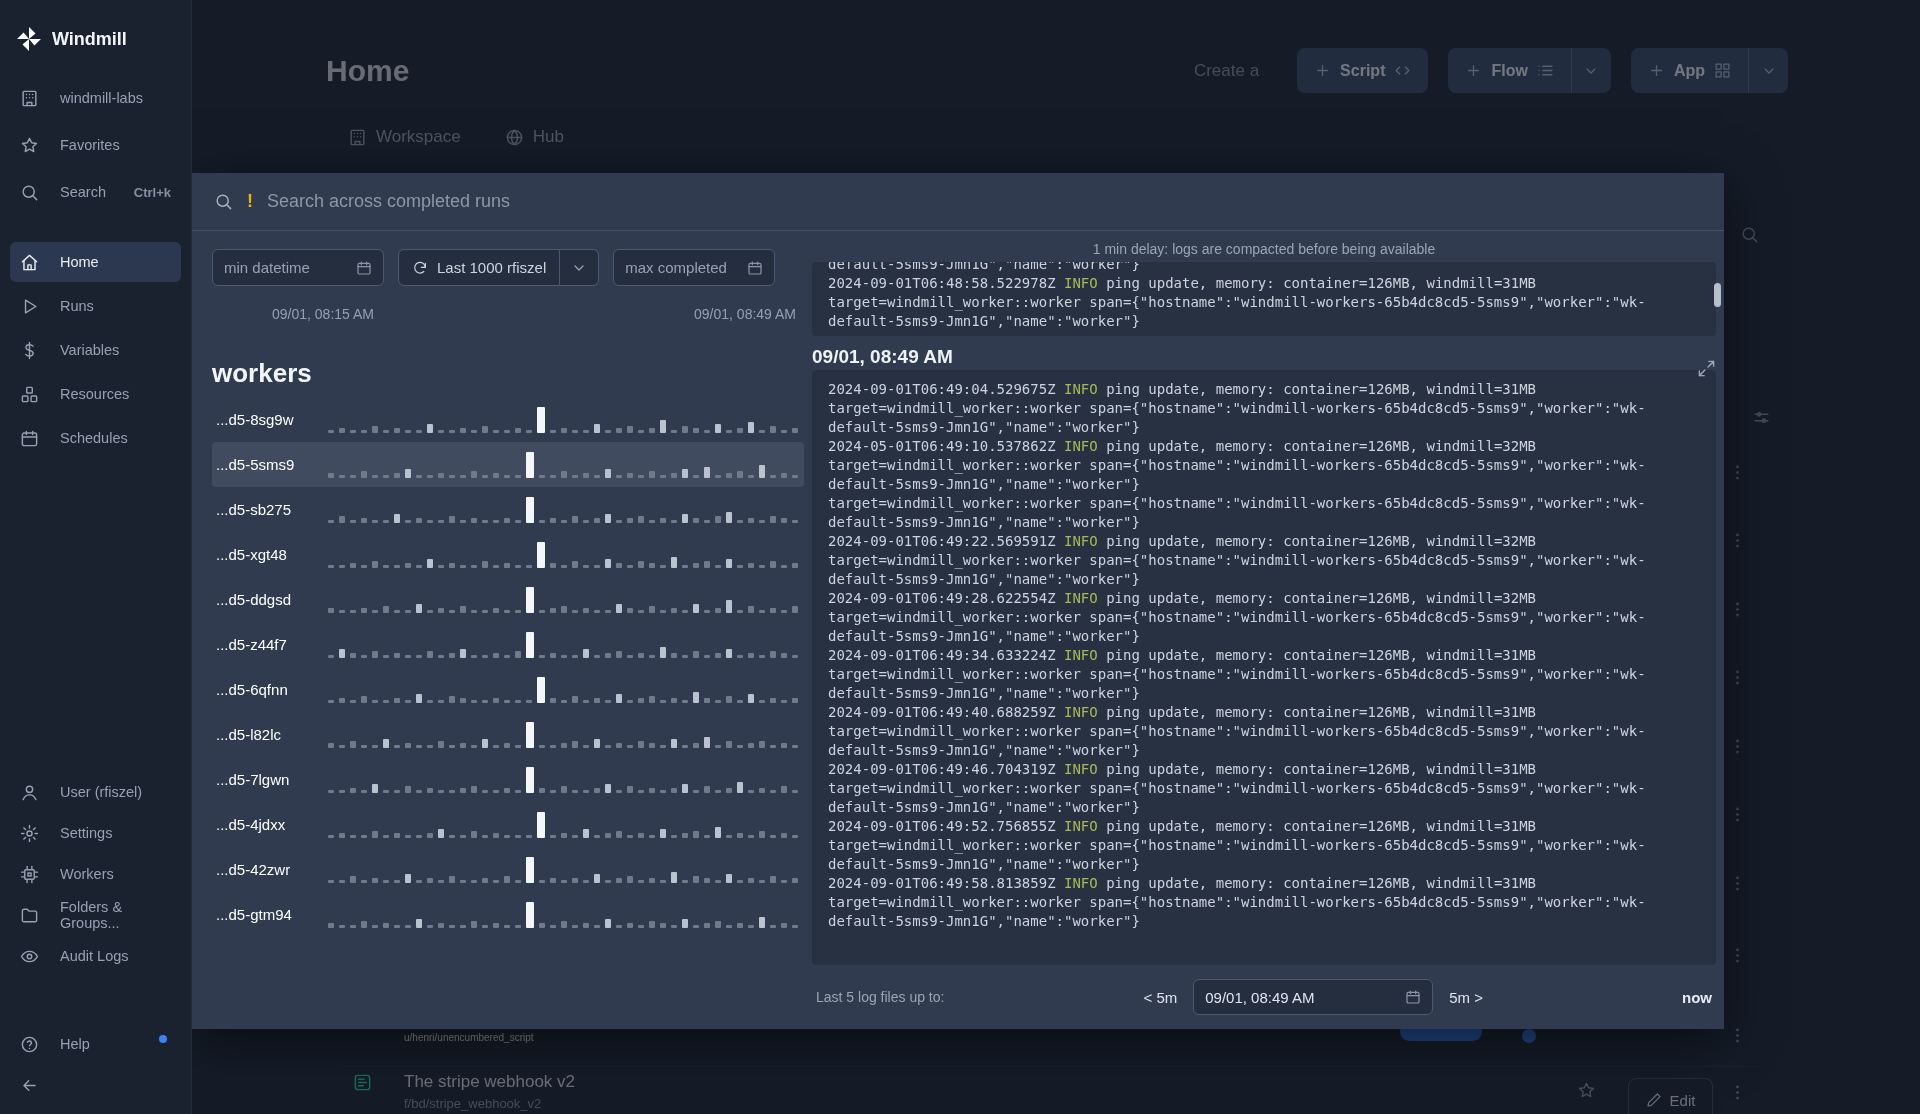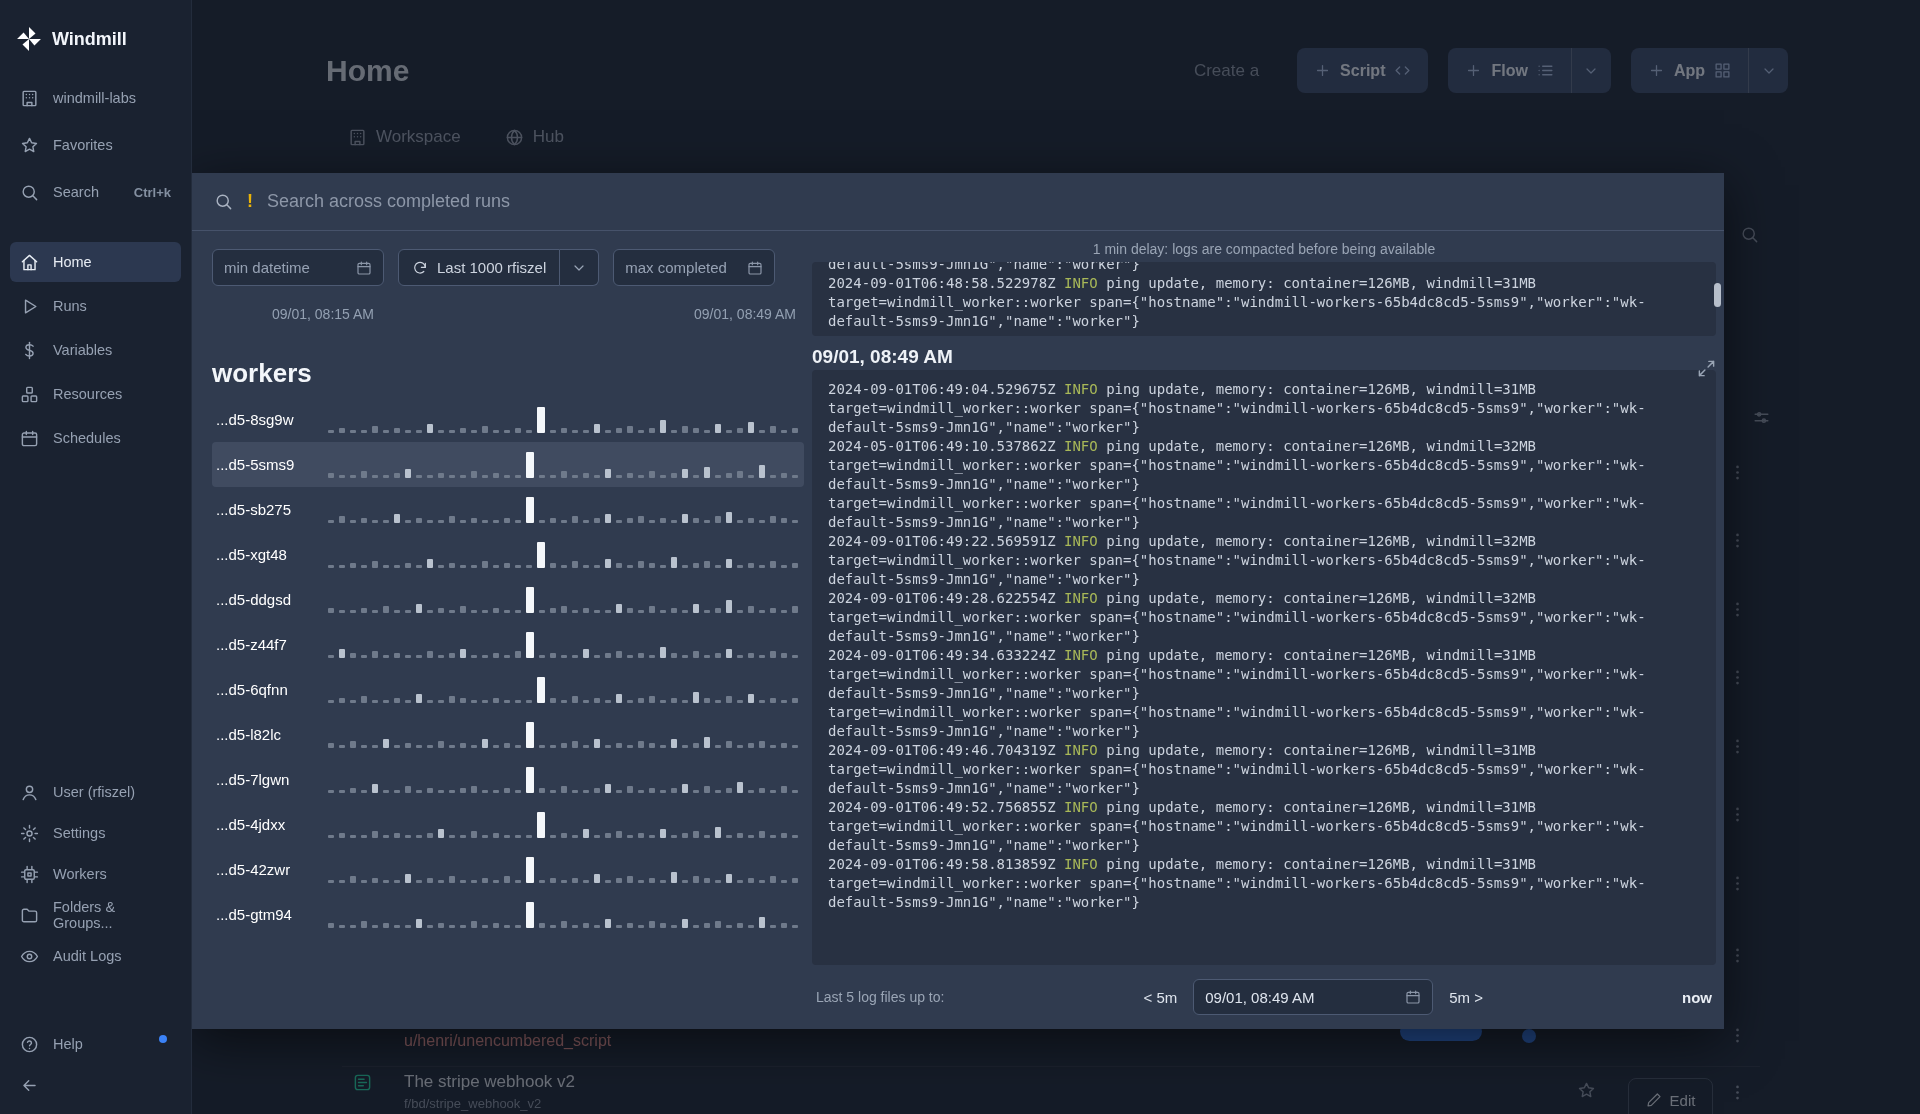--- a/index.html
+++ b/index.html
@@ -7,21 +7,21 @@
               font-family:"Liberation Sans", sans-serif; }
   body { position:relative; }
 
   
   .sidebar { position:absolute; left:0; top:0; width:192px; height:1114px;
              background:#1a2230; border-right:1px solid #232c3c; z-index:20; }
   .brand { display:flex; align-items:center; gap:10px; padding:18px 16px 0 16px; height:60px; }
   .brand-name { color:#f2f5fa; font-weight:bold; font-size:18px; }
   .nav-top { margin-top:18px; }
   .nav-item { height:40px; margin:0 10px 7px 10px; padding:0 10px; display:flex; align-items:center;
-              gap:14px; border-radius:6px; color:#96a1b2; font-size:14.5px; cursor:pointer; position:relative; }
+              gap:21px; border-radius:6px; color:#96a1b2; font-size:14.5px; cursor:pointer; position:relative; }
   .nav-main .nav-item { margin-bottom:4px; }
   .nav-item.active { background:#2c3850; color:#e8edf4; }
   .nav-main { margin-top:30px; }
   .nav-bottom { position:absolute; left:0; right:0; bottom:8px; }
   .nav-bottom .nav-item { margin-bottom:1px; }
   .nav-gap { height:47px; }
   .shortcut { margin-left:auto; font-size:13px; color:#8490a1; font-weight:bold; }
   .help-dot { position:absolute; right:14px; top:11px; width:8px; height:8px; border-radius:50%; background:#3b82f6; }
   .ic { width:19px; height:19px; stroke:currentColor; fill:none; stroke-width:1.8;
         stroke-linecap:round; stroke-linejoin:round; flex:none; }
@@ -39,21 +39,21 @@
          background:#40506f; color:#e7edf7; font-size:16px; font-weight:600; cursor:pointer; }
   .btn .ic { color:#a9bce0; width:17px; height:17px; }
   .btn-caret { width:40px; display:flex; align-items:center; justify-content:center;
                background:#40506f; border-left:1px solid rgba(255,255,255,.18); color:#a9bce0; cursor:pointer; }
   .tabs { display:flex; gap:44px; margin:34px 0 0 156px; color:#98a1b3; font-size:17px; }
   .tab { display:flex; align-items:center; gap:9px; cursor:pointer; }
 
   .bg-icon { position:absolute; color:#8b94a5; }
   .kebab-col span { position:absolute; left:1536px; color:#8b94a5; cursor:pointer; }
 
-  .row-a-path { position:absolute; left:212px; top:1032px; font-size:16px; color:#fca5a5; }
+  .row-a-path { position:absolute; left:212px; top:1032px; font-size:10px; color:#ffffff; }
   .blue-pill { position:absolute; left:1208px; top:1022px; width:82px; height:19px;
                border-radius:10px; background:#3b82f6; }
   .blue-dot-badge { position:absolute; left:1330px; top:1029px; width:14px; height:14px;
                     border-radius:50%; background:#3b82f6; }
   .row-b { position:absolute; left:150px; right:160px; top:1066px; border-top:1px solid rgba(255,255,255,.07); height:48px; }
   .script-icon { position:absolute; left:11px; top:6px; color:#2dd4a7; }
   .row-b-title { position:absolute; left:62px; top:5px; font-size:17px; color:#d6dce5; }
   .row-b-path { position:absolute; left:62px; top:29px; font-size:13px; color:#8b94a5; }
   .row-b-star { position:absolute; left:1235px; top:14px; color:#8b94a5; cursor:pointer; }
   .edit-btn { position:absolute; left:1286px; top:11px; width:85px; height:44px; border:1px solid #4a5568;
@@ -1090,20 +1090,21 @@
             </div>
             <div class="log-entry">
               <div class="log-line"><span class="log-ts">2024-09-01T06:49:28.622554Z</span><span class="log-level"> INFO </span><span>ping update, memory: container=126MB, windmill=32MB</span></div>
               <div class="log-line">target=windmill_worker::worker span={"hostname":"windmill-workers-65b4dc8cd5-5sms9","worker":"wk-default-5sms9-Jmn1G","name":"worker"}</div>
             </div>
             <div class="log-entry">
               <div class="log-line"><span class="log-ts">2024-09-01T06:49:34.633224Z</span><span class="log-level"> INFO </span><span>ping update, memory: container=126MB, windmill=31MB</span></div>
               <div class="log-line">target=windmill_worker::worker span={"hostname":"windmill-workers-65b4dc8cd5-5sms9","worker":"wk-default-5sms9-Jmn1G","name":"worker"}</div>
             </div>
             <div class="log-entry">
+              <div class="log-line"><span class="log-ts">2024-09-01T06:49:40.688259Z</span><span class="log-level"> INFO </span><span>ping update, memory: container=126MB, windmill=31MB</span></div>
               <div class="log-line">target=windmill_worker::worker span={"hostname":"windmill-workers-65b4dc8cd5-5sms9","worker":"wk-default-5sms9-Jmn1G","name":"worker"}</div>
             </div>
             <div class="log-entry">
               <div class="log-line"><span class="log-ts">2024-09-01T06:49:46.704319Z</span><span class="log-level"> INFO </span><span>ping update, memory: container=126MB, windmill=31MB</span></div>
               <div class="log-line">target=windmill_worker::worker span={"hostname":"windmill-workers-65b4dc8cd5-5sms9","worker":"wk-default-5sms9-Jmn1G","name":"worker"}</div>
             </div>
             <div class="log-entry">
               <div class="log-line"><span class="log-ts">2024-09-01T06:49:52.756855Z</span><span class="log-level"> INFO </span><span>ping update, memory: container=126MB, windmill=31MB</span></div>
               <div class="log-line">target=windmill_worker::worker span={"hostname":"windmill-workers-65b4dc8cd5-5sms9","worker":"wk-default-5sms9-Jmn1G","name":"worker"}</div>
             </div>

